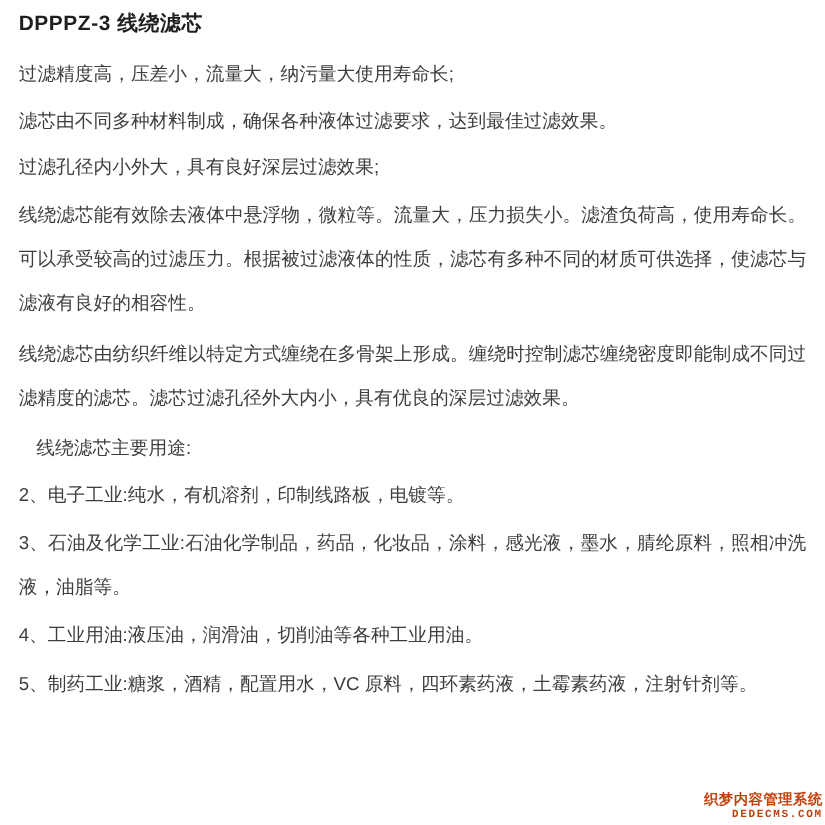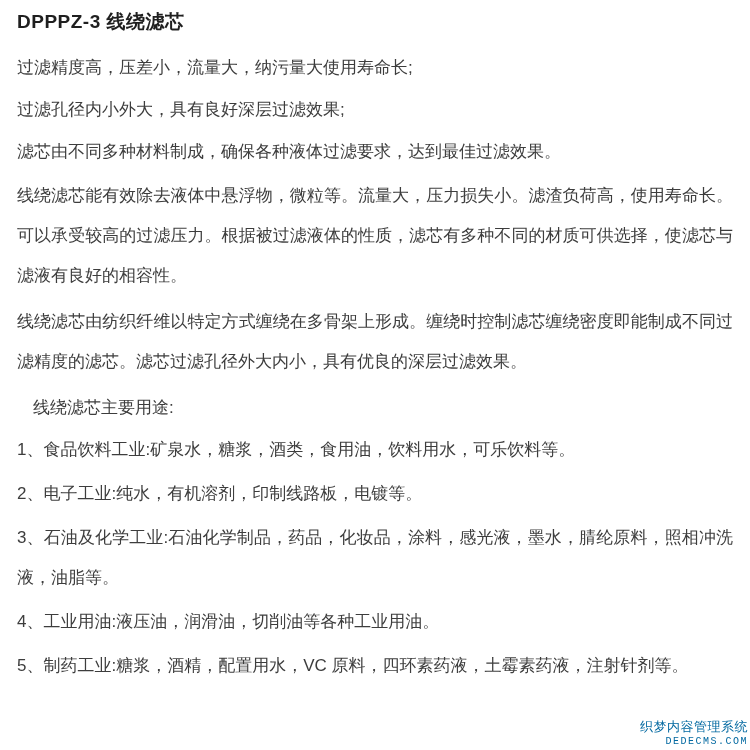--- a/index.html
+++ b/index.html
@@ -44,22 +44,22 @@
   .use {
     line-height: 40px;
     margin: 0 0 4px 0;
     text-align: justify;
   }
   .watermark {
     position: absolute;
     right: 2px;
     bottom: 2px;
     text-align: right;
-    color: #0369a1;
-    font-weight: normal;
+    color: #c2410c;
+    font-weight: bold;
     text-shadow: -1px -1px 0 #fff, 1px -1px 0 #fff, -1px 1px 0 #fff, 1px 1px 0 #fff,
                  0 -1px 0 #fff, 0 1px 0 #fff, -1px 0 0 #fff, 1px 0 0 #fff;
     line-height: 1.25;
   }
   .watermark-cn {
     font-size: 13px;
     letter-spacing: 0.5px;
   }
   .watermark-en {
     font-size: 10px;
@@ -68,29 +68,28 @@
   }
 </style>
 </head>
 <body>
 
 <div class="page">
 
   <h1 class="doc-title">DPPPZ-3 线绕滤芯</h1>
 
   <p class="feat">过滤精度高，压差小，流量大，纳污量大使用寿命长;</p>
+  <p class="feat">滤芯由不同多种材料制成，确保各种液体过滤要求，达到最佳过滤效果。</p>
   <p class="feat">过滤孔径内小外大，具有良好深层过滤效果;</p>
-  <p class="feat">滤芯由不同多种材料制成，确保各种液体过滤要求，达到最佳过滤效果。</p>
 
   <p class="para">线绕滤芯能有效除去液体中悬浮物，微粒等。流量大，压力损失小。滤渣负荷高，使用寿命长。可以承受较高的过滤压力。根据被过滤液体的性质，滤芯有多种不同的材质可供选择，使滤芯与滤液有良好的相容性。</p>
   <p class="para">线绕滤芯由纺织纤维以特定方式缠绕在多骨架上形成。缠绕时控制滤芯缠绕密度即能制成不同过滤精度的滤芯。滤芯过滤孔径外大内小，具有优良的深层过滤效果。</p>
 
   <p class="uses-heading">线绕滤芯主要用途:</p>
 
-  <p class="use">1、食品饮料工业:矿泉水，糖浆，酒类，食用油，饮料用水，可乐饮料等。</p>
   <p class="use">2、电子工业:纯水，有机溶剂，印制线路板，电镀等。</p>
   <p class="use">3、石油及化学工业:石油化学制品，药品，化妆品，涂料，感光液，墨水，腈纶原料，照相冲洗液，油脂等。</p>
   <p class="use">4、工业用油:液压油，润滑油，切削油等各种工业用油。</p>
   <p class="use">5、制药工业:糖浆，酒精，配置用水，VC 原料，四环素药液，土霉素药液，注射针剂等。</p>
 
 </div>
 
 <div class="watermark">
   <div class="watermark-cn">织梦内容管理系统</div>
   <div class="watermark-en">DEDECMS.COM</div>

